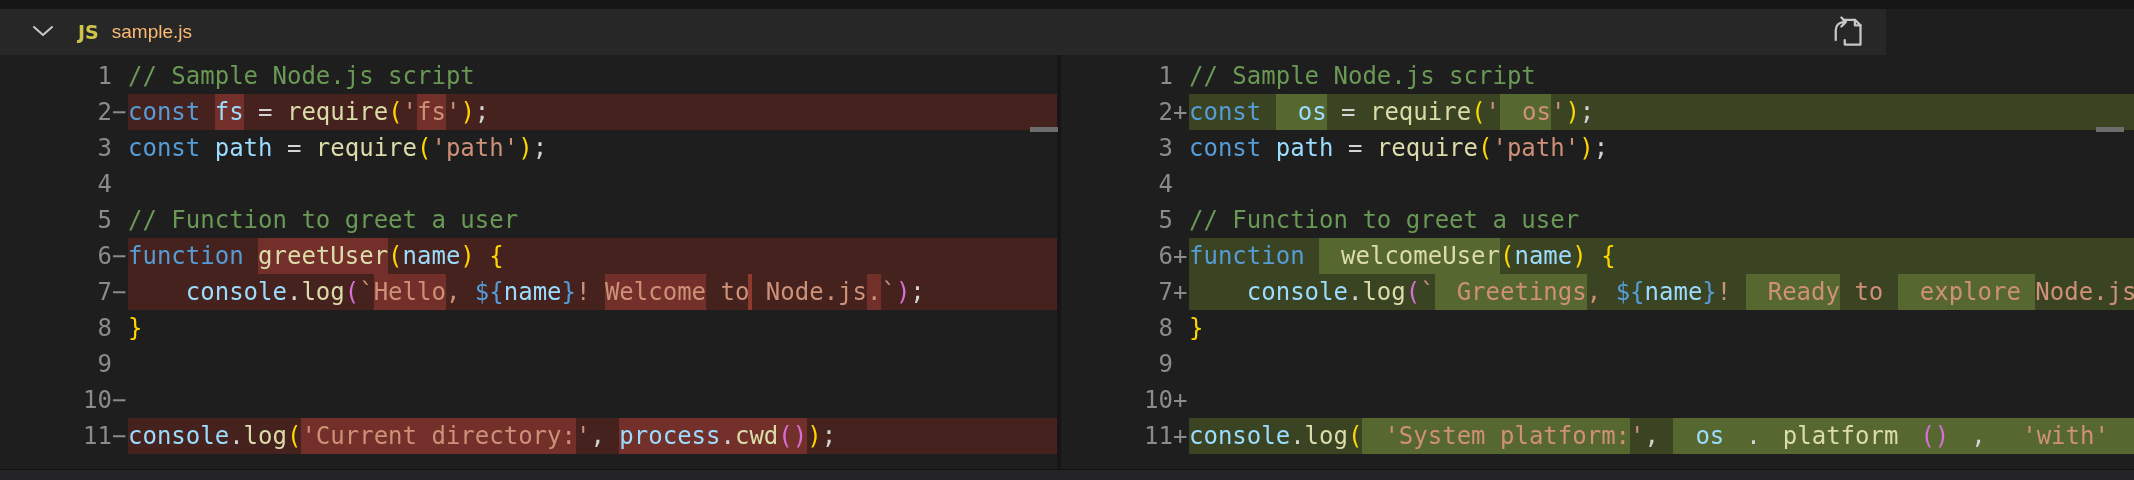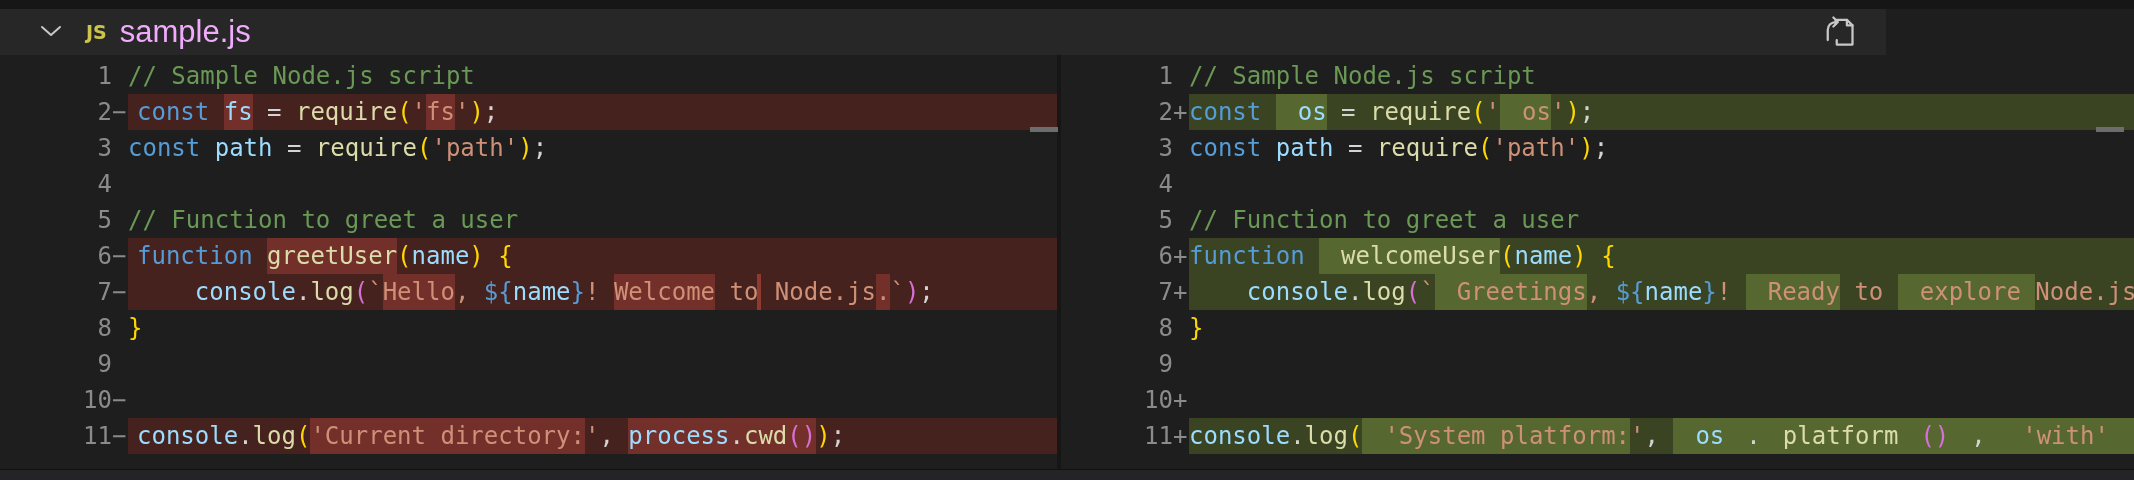--- a/index.html
+++ b/index.html
@@ -3,40 +3,40 @@
 <meta charset="utf-8">
 <style>
   html,body{margin:0;padding:0;background:#111;}
   .window{
     position:relative;width:2134px;height:480px;overflow:hidden;
     background:#1e1e1e;font-family:"DejaVu Sans Mono",monospace;
   }
   .top-strip{position:absolute;left:0;top:0;width:2134px;height:9px;background:#161616;}
   .header{
     position:absolute;left:0;top:9px;width:1886px;height:46px;background:#272728;
-    display:flex;align-items:center;box-sizing:border-box;padding:0 28px;
+    display:flex;align-items:center;box-sizing:border-box;padding:0 20px;
   }
   .chevron-btn{width:34px;height:34px;display:flex;align-items:center;justify-content:center;
     background:none;border:none;cursor:pointer;margin-left:6px;}
   .js-badge{font-family:"DejaVu Sans",sans-serif;font-weight:bold;font-size:19px;
     color:var(--jsBadge);margin-left:18px;letter-spacing:0px;}
-  .file-title{font-family:"Liberation Sans","DejaVu Sans",sans-serif;font-size:31px;
-    color:#f0abfc;margin-left:13px;}
+  .file-title{font-family:"Liberation Sans","DejaVu Sans",sans-serif;font-size:19px;
+    color:#fdba74;margin-left:13px;}
   .copy-btn{margin-left:auto;width:38px;height:38px;background:none;border:none;cursor:pointer;
     display:flex;align-items:center;justify-content:center;}
   .diff{position:absolute;left:0;top:55px;width:2134px;height:414px;display:flex;}
   .pane{overflow:hidden;box-sizing:border-box;padding-top:3px;background:#1e1e1e;}
   .pane-left{width:1057px;}
   .divider{width:4px;background:#161616;}
   .pane-right{flex:1;}
   .row{display:flex;height:36px;}
   .num{flex:0 0 112px;text-align:right;color:#8b8b8b;font-size:24px;line-height:36px;white-space:pre;}
   .sign{flex:0 0 16px;color:#8b8b8b;font-size:24px;line-height:36px;text-align:left;}
   .code{flex:1;white-space:pre;font-size:24px;line-height:36px;color:#d4d4d4;overflow:hidden;}
-  .code.del{background:var(--delLine);padding-left:9px;}
+  .code.del{background:var(--delLine);}
   .code.add{background:var(--addLine);}
   .code .hl{display:inline-block;height:36px;line-height:36px;vertical-align:top;}
   .code.del .hl{background:var(--delWord);}
   .code.add .hl{background:var(--addWord);padding-left:22px;}
   .ins{display:inline-block;width:4px;height:36px;vertical-align:top;background:var(--insMark);margin:0 -1px;}
   .tk-cmt{color:var(--cmt);} .tk-kw{color:var(--kw);} .tk-vr{color:var(--vr);}
   .tk-fn{color:var(--fn);} .tk-str{color:var(--str);} .tk-pun{color:var(--pun);}
   .tk-b1{color:var(--b1);} .tk-b2{color:var(--b2);} .tk-bi{color:var(--bi);}
   .scroll-thumb{position:absolute;height:5px;width:28px;background:#6d6d6d;top:72px;}
   .thumb-left{left:1030px;} .thumb-right{left:2096px;}

